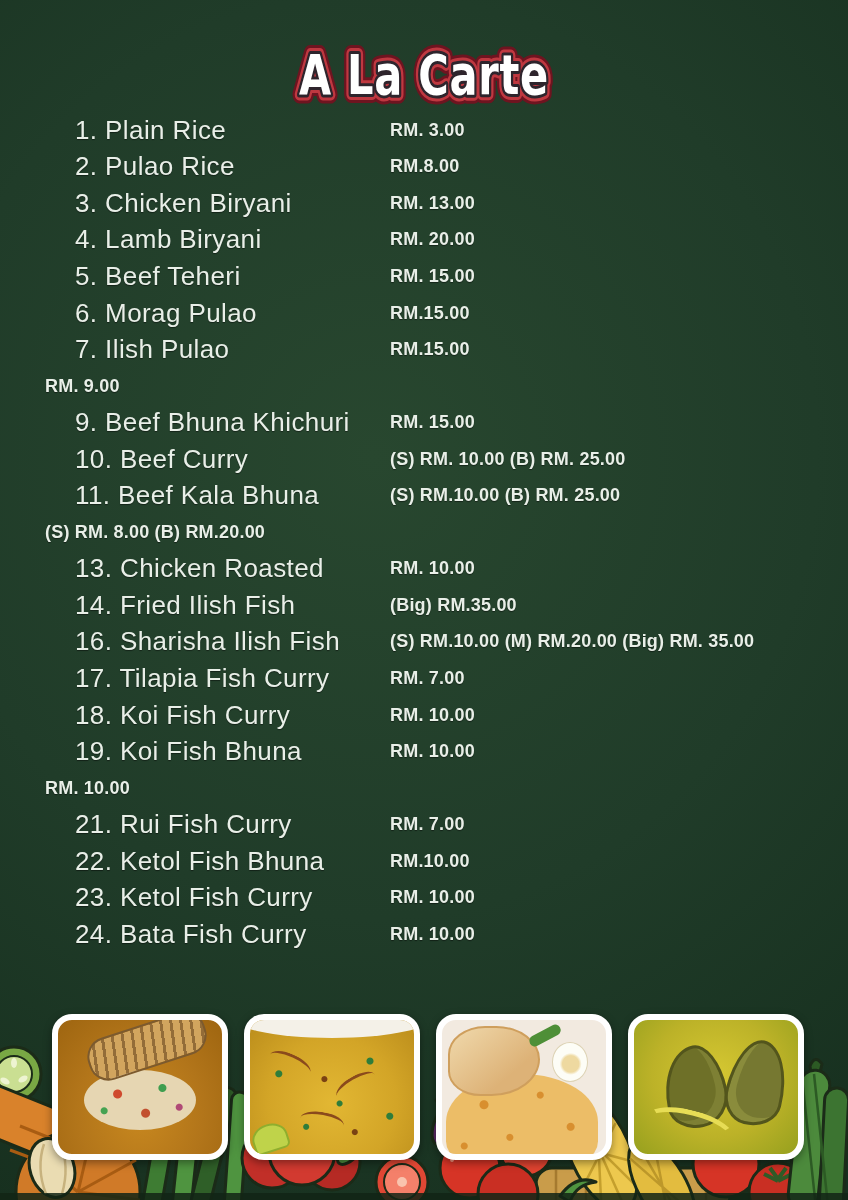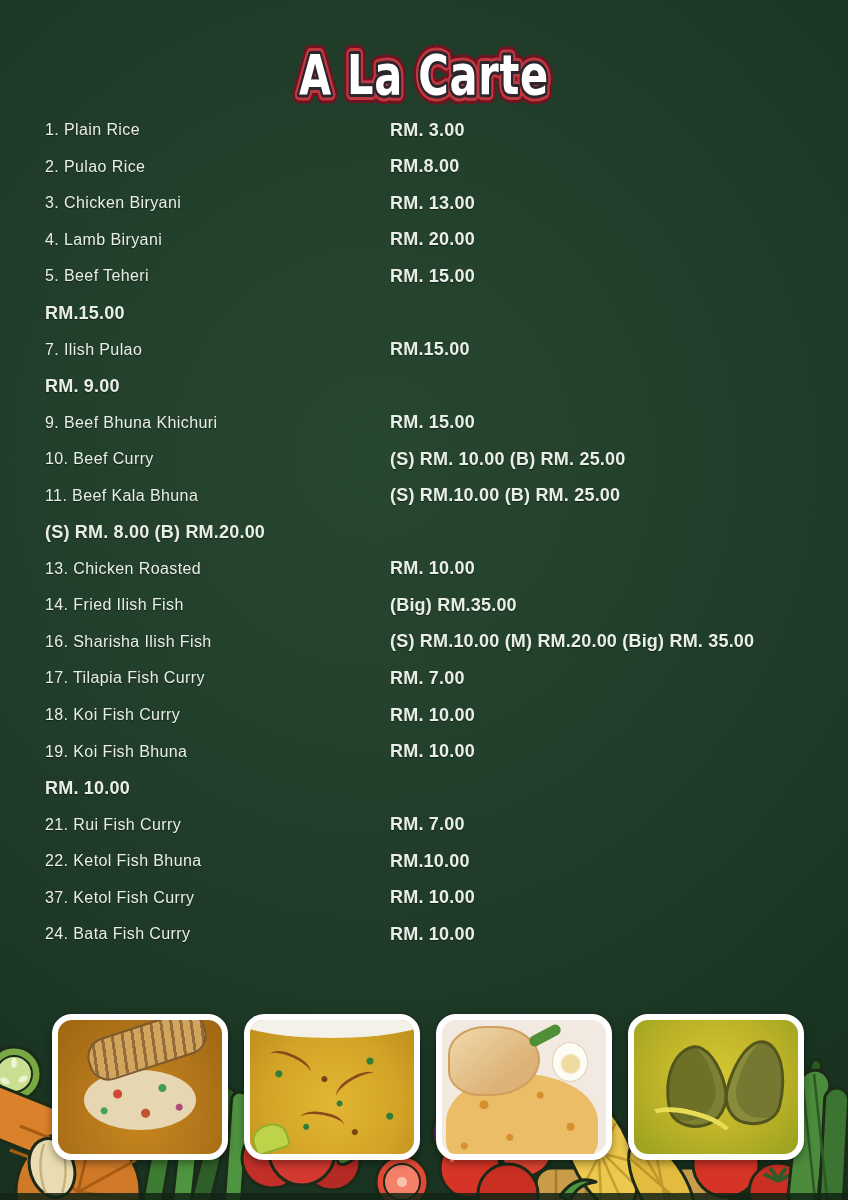--- a/index.html
+++ b/index.html
@@ -13,21 +13,21 @@
   .title-svg{position:absolute;left:0;top:30px;width:848px;height:86px;display:block;}
   .title-svg text{
     font-family:"DejaVu Sans",sans-serif;font-weight:bold;font-size:56px;
     letter-spacing:1px;paint-order:stroke fill;stroke-linejoin:round;
   }
   
   .menu-list{position:absolute;left:45px;right:4px;top:112px;z-index:2;}
   .row{display:flex;align-items:center;height:36.55px;color:#e9efe8;
        text-shadow:0 1px 1px rgba(0,0,0,.45);}
   .row .left{display:flex;align-items:center;width:345px;flex:0 0 345px;}
-  .row .name{white-space:nowrap;font-size:16px;letter-spacing:.4px;}
+  .row .name{white-space:nowrap;font-size:26px;letter-spacing:.4px;margin-left:30px;}
   .row .dots{
     flex:1;height:100%;margin:0 10px 0 8px;
     background-image:radial-gradient(circle,#d7e0d6 1.8px,transparent 2.2px);
     background-size:9px 6px;background-repeat:repeat-x;background-position:0 23px;
   }
   .row .price{white-space:nowrap;font-size:18px;letter-spacing:.2px;font-weight:bold;}
   
   .photos{position:absolute;left:52px;top:1014px;display:flex;gap:16px;z-index:3;}
   .photo{width:164px;height:134px;border:6px solid #ffffff;border-radius:20px;
          position:relative;overflow:hidden;box-shadow:0 3px 8px rgba(0,0,0,.4);}
@@ -134,20 +134,24 @@
 
     <div class="row">
       <div class="left">
         <span class="name">5. Beef Teheri</span>
         <span class="dots"></span>
       </div>
       <span class="price">RM. 15.00</span>
     </div>
 
     <div class="row">
+      <div class="left">
+        <span class="name">6. Morag Pulao</span>
+        <span class="dots"></span>
+      </div>
       <span class="price">RM.15.00</span>
     </div>
 
     <div class="row">
       <div class="left">
         <span class="name">7. Ilish Pulao</span>
         <span class="dots"></span>
       </div>
       <span class="price">RM.15.00</span>
     </div>
@@ -248,21 +252,21 @@
     <div class="row">
       <div class="left">
         <span class="name">22. Ketol Fish Bhuna</span>
         <span class="dots"></span>
       </div>
       <span class="price">RM.10.00</span>
     </div>
 
     <div class="row">
       <div class="left">
-        <span class="name">37. Ketol Fish Curry</span>
+        <span class="name">23. Ketol Fish Curry</span>
         <span class="dots"></span>
       </div>
       <span class="price">RM. 10.00</span>
     </div>
 
     <div class="row">
       <div class="left">
         <span class="name">24. Bata Fish Curry</span>
         <span class="dots"></span>
       </div>

